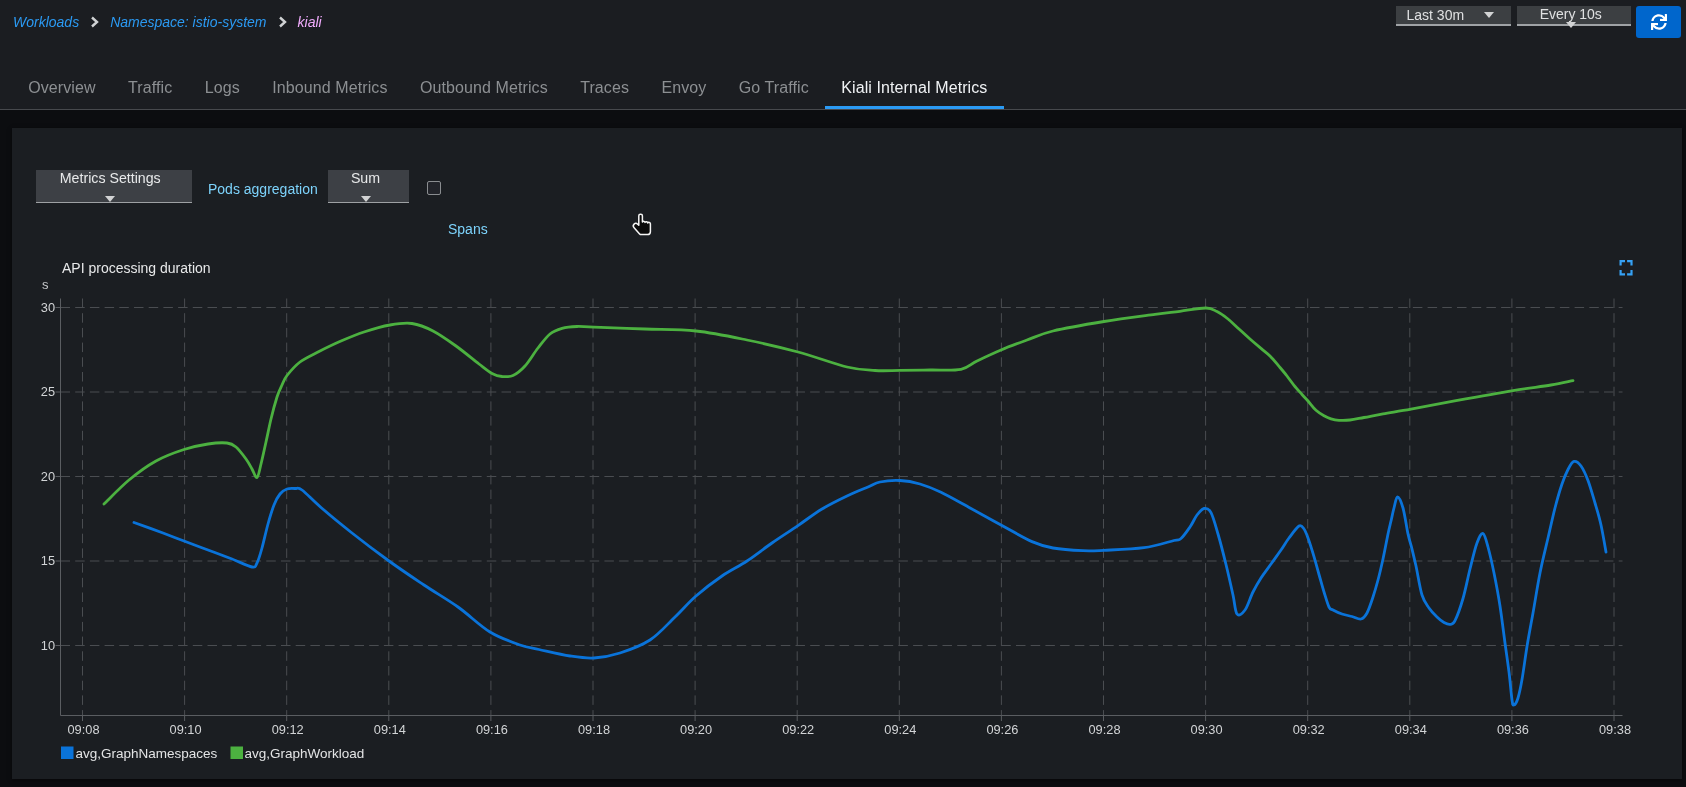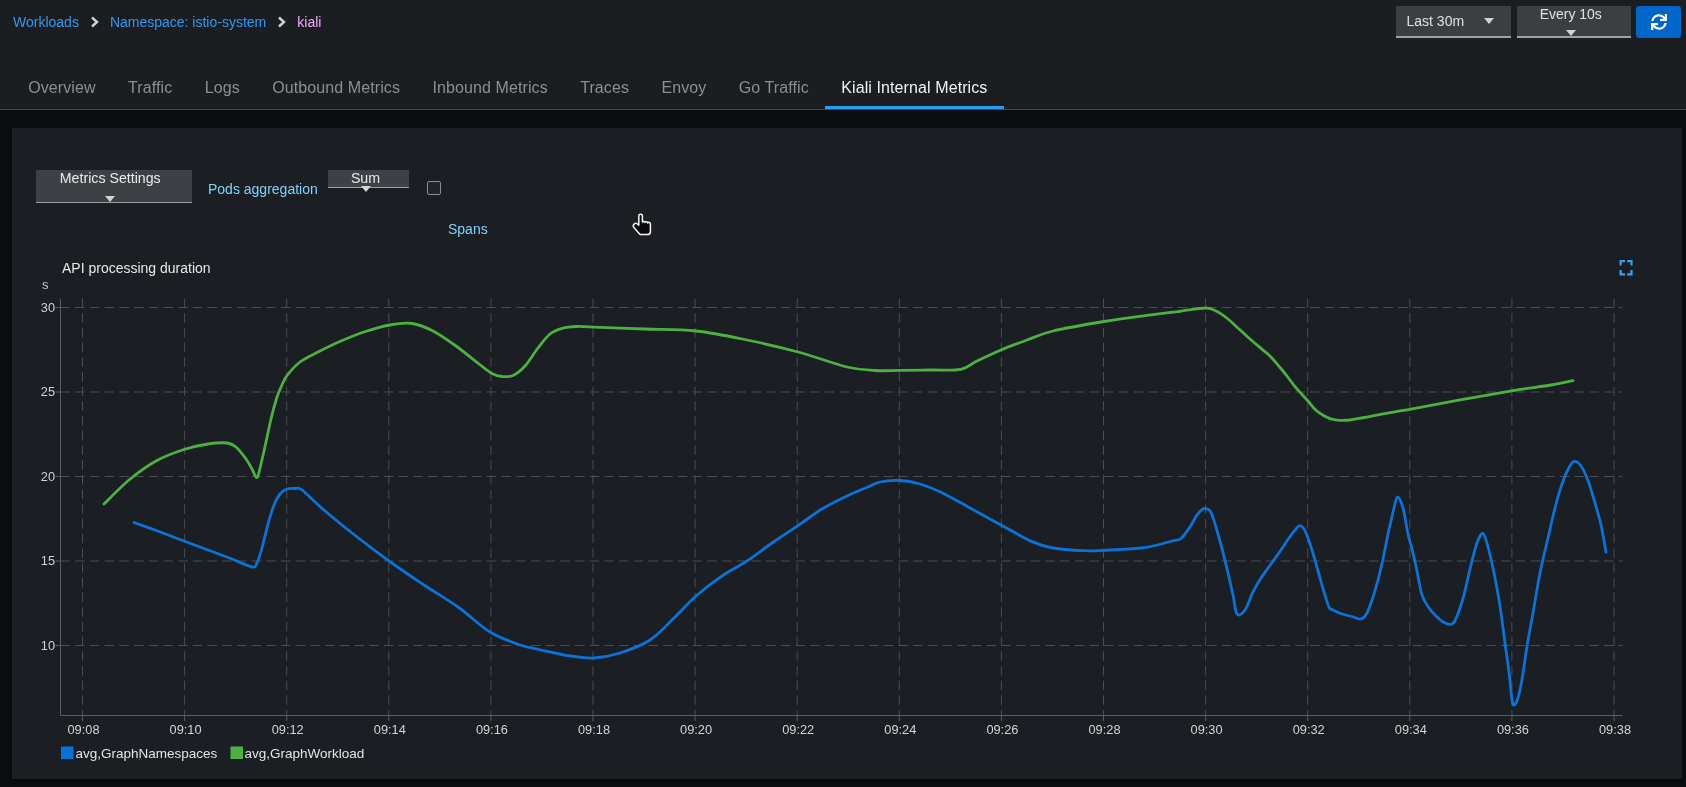--- a/index.html
+++ b/index.html
@@ -1,24 +1,24 @@
 <!DOCTYPE html>
 <html><head>
 <meta charset="utf-8">
 <style>
   * { margin:0; padding:0; box-sizing:border-box; }
   html,body { width:1686px; height:787px; overflow:hidden; background:#0c0d10;
     font-family:"Liberation Sans", sans-serif; }
   .header { position:absolute; left:0; top:0; width:1686px; height:110px;
     background:#1b1d21; border-bottom:1px solid #47494d; }
   .crumbs { position:absolute; left:13px; top:14px; font-size:14px; display:flex; align-items:center; }
-  .crumbs a { color:#2b9af3; text-decoration:none; }
+  .crumbs a { color:#2b9af3; text-decoration:none;font-style:italic; }
   .crumbs .sep { margin:0 10px; display:inline-flex; }
   .crumbs .cur { color:#f0abfc; }
-  .ctrl { position:absolute; top:6px; height:32px; background:#3c3f42;
+  .ctrl { position:absolute; top:6px; height:20px; background:#3c3f42;
     border-bottom:2px solid #9fa2a5; color:#dfe0e1; font-size:14px;
     display:flex; align-items:center; justify-content:space-between; }
   .caret { width:0; height:0; border-left:5.5px solid transparent; border-right:5.5px solid transparent;
     border-top:6.5px solid #d2d3d4; }
   .refresh { position:absolute; left:1636px; top:6px; width:45px; height:32px;
     background:#0066cc; border-radius:3px; display:flex; align-items:center; justify-content:center; }
   .tabs { position:absolute; left:12px; bottom:0; display:flex; font-size:16px; color:#8c8f92; }
   .tab { padding:0 16.2px; letter-spacing:0.1px; height:41px; line-height:39px; }
   .tab.active { color:#f0f2f4; border-bottom:3px solid #2b9af3; }
   .card { position:absolute; left:12px; top:128px; width:1670px; height:651px;
@@ -58,34 +58,34 @@
     </div>
     <div class="refresh">
       <svg width="16" height="16" viewBox="0 0 512 512">
         <path fill="#fff" d="M440.65 12.57l4 82.77A247.16 247.16 0 0 0 255.83 8C134.73 8 33.91 94.92 12.29 209.82A12 12 0 0 0 24.09 224h49.05a12 12 0 0 0 11.67-9.26 175.91 175.91 0 0 1 317-56.94l-101.46-4.86a12 12 0 0 0-12.57 12v47.41a12 12 0 0 0 12 12H500a12 12 0 0 0 12-12V12a12 12 0 0 0-12-12h-47.37a12 12 0 0 0-11.98 12.57zM255.83 432a175.61 175.61 0 0 1-146-77.8l101.8 4.87a12 12 0 0 0 12.57-12v-47.4a12 12 0 0 0-12-12H12a12 12 0 0 0-12 12V500a12 12 0 0 0 12 12h47.35a12 12 0 0 0 12-12.6l-4.15-82.57A247.17 247.17 0 0 0 256.17 504c121.11 0 221.93-86.92 243.55-201.82a12 12 0 0 0-11.8-14.18h-49.05a12 12 0 0 0-11.67 9.26A175.86 175.86 0 0 1 255.83 432z"></path>
       </svg>
     </div>
     <div class="tabs">
       <div class="tab">Overview</div>
       <div class="tab">Traffic</div>
       <div class="tab">Logs</div>
+      <div class="tab">Inbound Metrics</div>
       <div class="tab">Outbound Metrics</div>
-      <div class="tab">Inbound Metrics</div>
       <div class="tab">Traces</div>
       <div class="tab">Envoy</div>
       <div class="tab">Go Traffic</div>
       <div class="tab active">Kiali Internal Metrics</div>
     </div>
   </div>
   <div class="msel" style="left:36px; top:170px; width:156px; height:33px; padding:0 16px 0 8.5px;">
     <span>Metrics Settings</span>
     <span class="caret"></span>
   </div>
   <div class="lbl" style="left:208px; top:180.5px;">Pods aggregation</div>
-  <div class="msel" style="left:328px; top:170px; width:81px; height:18px; padding:0 14px 0 8px;">
+  <div class="msel" style="left:328px; top:170px; width:81px; height:33px; padding:0 14px 0 8px;">
     <span>Sum</span>
     <span class="caret"></span>
   </div>
   <div class="cbx"></div>
   <div class="lbl" style="left:448px; top:180.5px;margin-top:40px;">Spans</div>
 <svg width="1686" height="787" viewBox="0 0 1686 787" style="position:absolute;left:0;top:0">
 <g stroke="#4a4d51" stroke-width="1" stroke-dasharray="9.5,5.2" fill="none">
 <line x1="60.5" y1="307.5" x2="1622.5" y2="307.5"></line>
 <line x1="60.5" y1="392.0" x2="1622.5" y2="392.0"></line>
 <line x1="60.5" y1="476.5" x2="1622.5" y2="476.5"></line>

